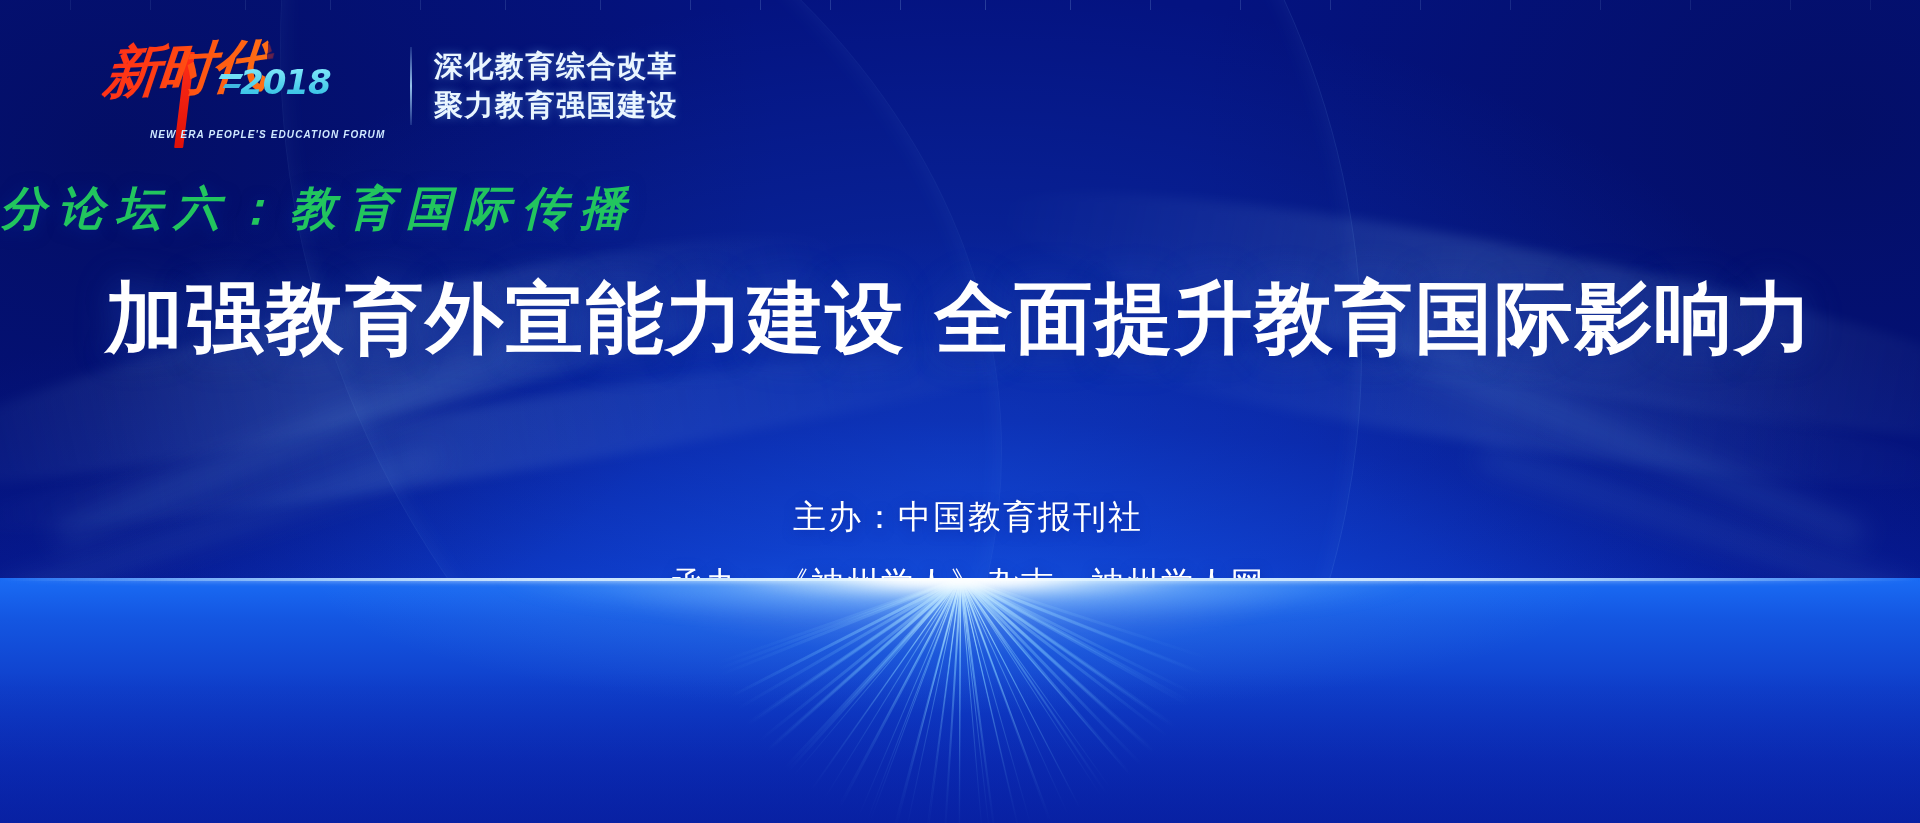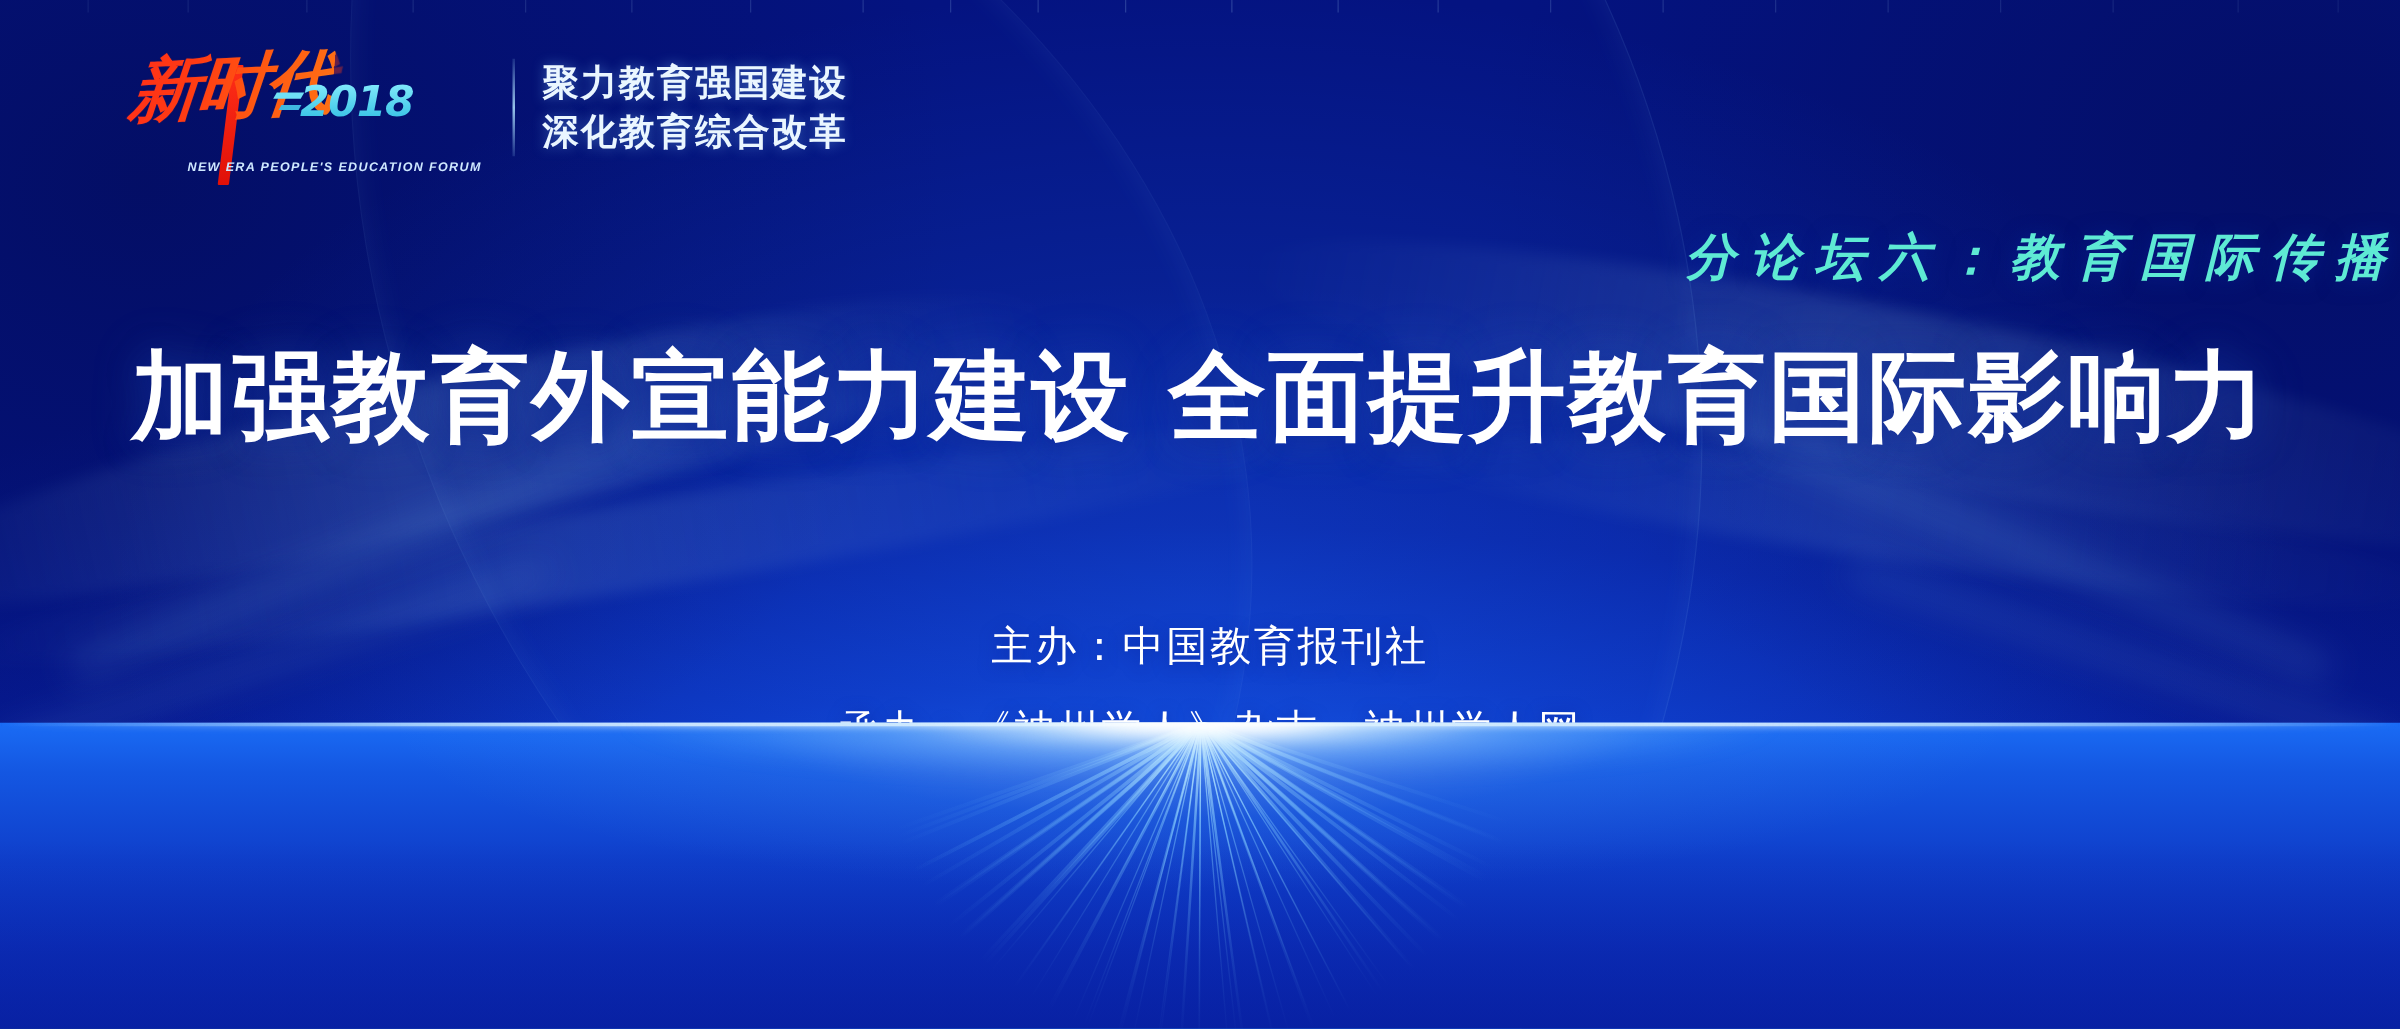--- a/index.html
+++ b/index.html
@@ -178,25 +178,25 @@
     font-family:"DejaVu Sans","Liberation Sans",sans-serif;
     font-size:29px;font-weight:700;line-height:1.22;
     color:#eaf6ff;letter-spacing:1.5px;
     text-shadow:0 0 10px rgba(120,190,255,.45);
     white-space:nowrap;
   }
 
   
   .subtitle-cal{
     position:absolute;left:0;right:0;top:178px;
-    text-align:right;
+    text-align:left;
     font-family:"DejaVu Serif","Liberation Serif",serif;
     font-style:italic;font-weight:700;
-    font-size:40px;letter-spacing:12px;
-    color:#5eead4;
+    font-size:46px;letter-spacing:12px;
+    color:#22c55e;
     text-shadow:0 2px 16px rgba(10,40,160,.55);
     white-space:nowrap;
   }
   .headline{
     position:absolute;left:0;right:0;top:275px;
     text-align:center;
     font-family:"DejaVu Sans","Liberation Sans",sans-serif;
     font-weight:700;
     font-size:78px;line-height:1.12;letter-spacing:2px;
     color:#ffffff;
@@ -249,22 +249,22 @@
       <div class="logo-xsd">新时代</div>
       <div class="logo-dash"></div>
       <div class="logo-dash2"></div>
       <div class="logo-2025">2018</div>
       <div class="logo-en">NEW ERA PEOPLE'S EDUCATION FORUM</div>
     </div>
 
     <div class="logo-divider"></div>
 
     <div class="logo-slogan">
+      <span>深化教育综合改革</span>
       <span>聚力教育强国建设</span>
-      <span>深化教育综合改革</span>
     </div>
   </div>
 
   <div class="subtitle-cal">分论坛六：教育国际传播</div>
   <div class="headline">加强教育外宣能力建设 全面提升教育国际影响力</div>
 
   <div class="org-block">
     <p class="org-line">主办：中国教育报刊社</p>
     <p class="org-line">承办：《神州学人》杂志、神州学人网</p>
   </div>

